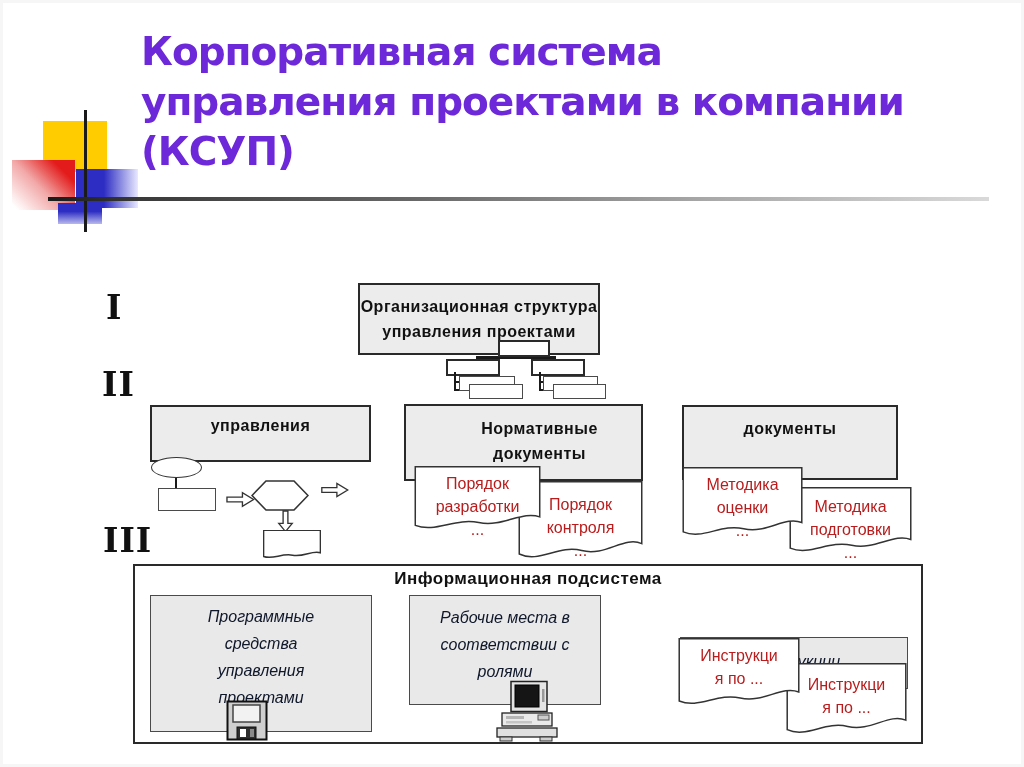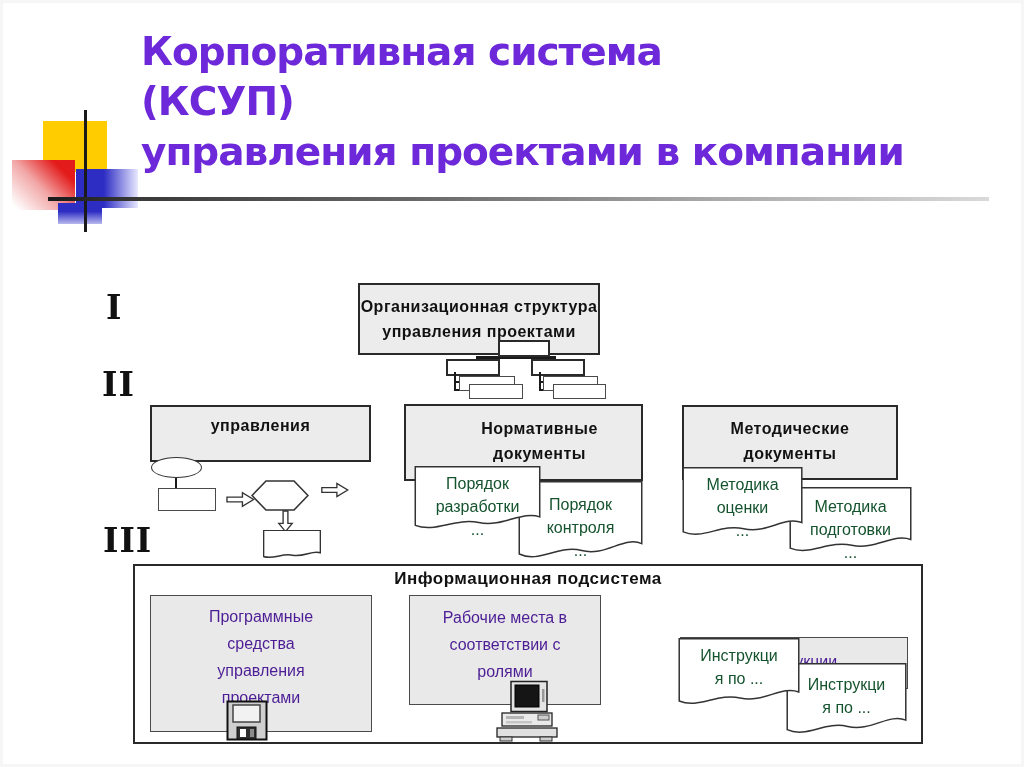--- a/index.html
+++ b/index.html
@@ -26,44 +26,44 @@
   
   .gbox{background:#ececec;border:2px solid #2a2a2a;text-align:center;font-weight:bold;
         font-size:16px;letter-spacing:0.5px;color:#111;}
   .gbox div{line-height:25px;}
   .wrect{background:#ffffff;border:2px solid #2a2a2a;}
   .wrect2{background:#ffffff;border:1.5px solid #4a4a4a;}
   .line{background:#1a1a1a;}
   .doc{position:absolute;}
   .doc svg{position:absolute;left:0;top:0;width:100%;height:100%;}
   .doc-text{position:absolute;left:0;top:0;width:100%;text-align:center;font-size:16px;
-            color:#14532d;padding-top:6px;}
+            color:#b91c1c;padding-top:6px;}
   .doc-text div{line-height:23px;}
   .innerbox{background:#e9e9e9;border:1.5px solid #4a4a4a;text-align:center;
-            font-size:16px;color:#4c1d95;}
+            font-size:16px;color:#0f172a;font-style:italic;}
   .innerbox div{line-height:27px;}
 </style>
 </head>
 <body>
 
 <div class="slide">
 
   <div>
     <div class="abs deco-yellow"></div>
     <div class="abs deco-red"></div>
     <div class="abs deco-blue"></div>
     <div class="abs deco-blue2"></div>
     <div class="abs deco-vline"></div>
     <div class="abs deco-hline"></div>
   </div>
 
   <div class="abs title">
       <div>Корпоративная система</div>
+      <div>управления проектами в компании</div>
       <div>(КСУП)</div>
-      <div>управления проектами в компании</div>
     </div>
 
   <div class="abs numeral num1">I</div>
   <div class="abs numeral num2">II</div>
   <div class="abs numeral num3">III</div>
 
   <div class="abs gbox" style="left:358px;top:283px;width:242px;height:72px;padding-top:9px;box-sizing:border-box;">
       <div>Организационная структура</div>
       <div>управления проектами</div>
     </div>
@@ -132,21 +132,20 @@
         <path d="M1,1 L99,1 L99,72 C85,63 70,87 51,80 C32,73 17,95 1,84 Z" fill="#ffffff" stroke="#333" stroke-width="1.5" vector-effect="non-scaling-stroke"></path>
       </svg>
     <div class="doc-text" style="padding-top:12px;">
         <div>Порядок</div>
         <div>контроля</div>
         <div>...</div>
       </div>
   </div>
 
   <div class="abs gbox" style="left:682px;top:405px;width:216px;height:75px;padding-top:9px;box-sizing:border-box;">
-      <div>Методические</div>
       <div>документы</div>
     </div>
   <div class="doc" style="left:682px;top:467px;width:121px;height:71px;z-index:4;">
     <svg viewBox="0 0 100 92" preserveAspectRatio="none">
         <path d="M1,1 L99,1 L99,72 C85,63 70,87 51,80 C32,73 17,95 1,84 Z" fill="#ffffff" stroke="#333" stroke-width="1.5" vector-effect="non-scaling-stroke"></path>
       </svg>
     <div class="doc-text">
         <div>Методика</div>
         <div>оценки</div>
         <div>...</div>

